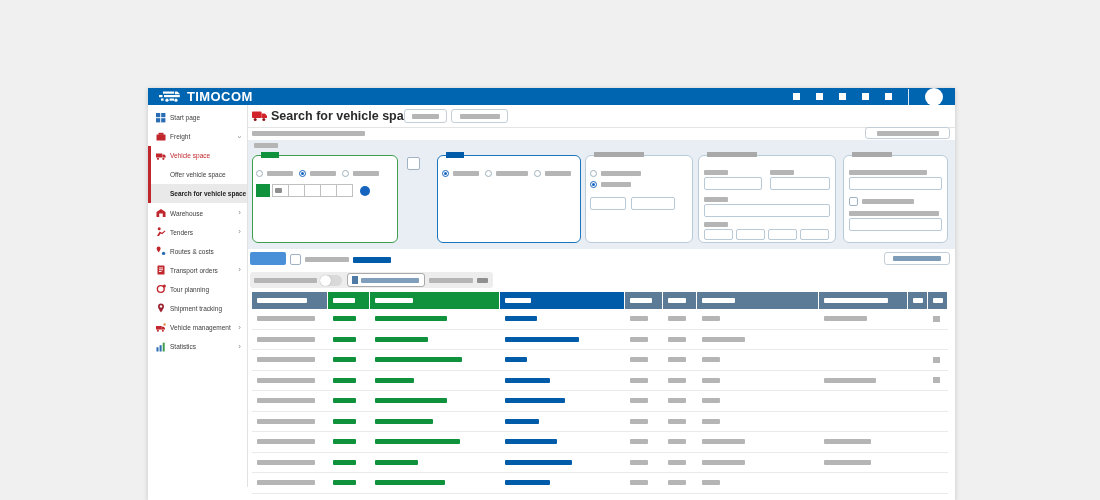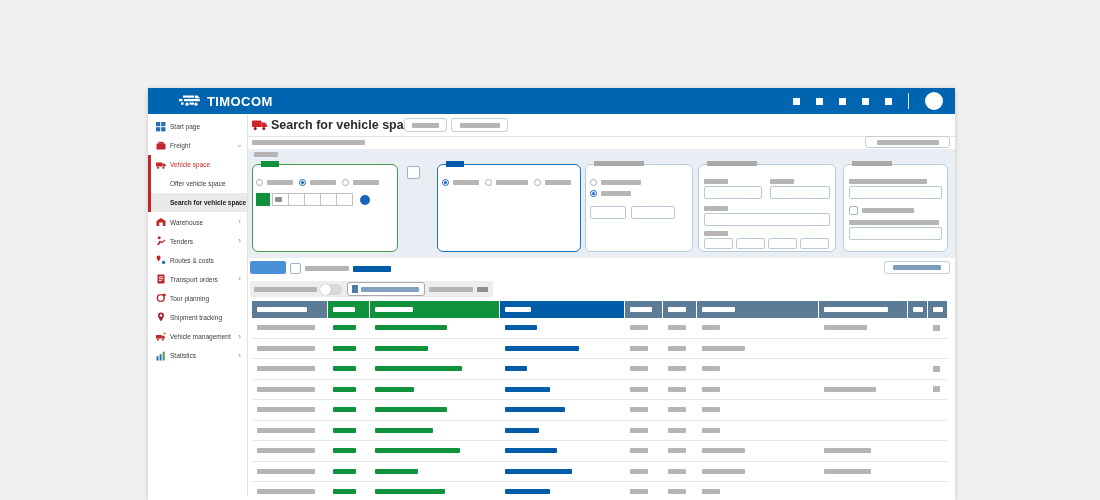--- a/index.html
+++ b/index.html
@@ -1,21 +1,21 @@
 <!DOCTYPE html>
 <html><head>
 <meta charset="utf-8">
 <style>
   html,body{margin:0;padding:0;}
   body{font-family:"Liberation Sans",sans-serif;background:#f0f0f0;}
   .canvas{position:relative;width:1100px;height:500px;background:#f0f0f0;overflow:hidden;}
   .window{position:absolute;left:148px;top:88px;width:807px;height:412px;background:#fff;
           box-shadow:0 1px 5px rgba(0,0,0,.18);}
   
-  .topbar{position:relative;height:26px;background:#0065b0;display:flex;align-items:center;padding-left:20px;}
+  .topbar{position:relative;height:17px;background:#0065b0;display:flex;align-items:center;}
   .logo{display:flex;align-items:center;gap:6px;padding-left:11px;}
   .logo-text{color:#fff;font-size:13px;font-weight:bold;letter-spacing:.4px;}
   .topbar-right{margin-left:auto;display:flex;align-items:center;gap:16px;padding-right:12px;}
   .nav-squares{display:flex;gap:16px;}
   .nav-sq{width:7px;height:7px;background:#fff;}
   .topbar-sep{width:1px;height:16px;background:rgba(255,255,255,.85);}
   .avatar{width:18px;height:18px;border-radius:50%;background:#fff;}
   
   .app-body{display:flex;height:382px;}
   .sidebar{width:100px;background:#fff;border-right:1px solid #e2e2e2;padding-top:3px;box-sizing:border-box;}

